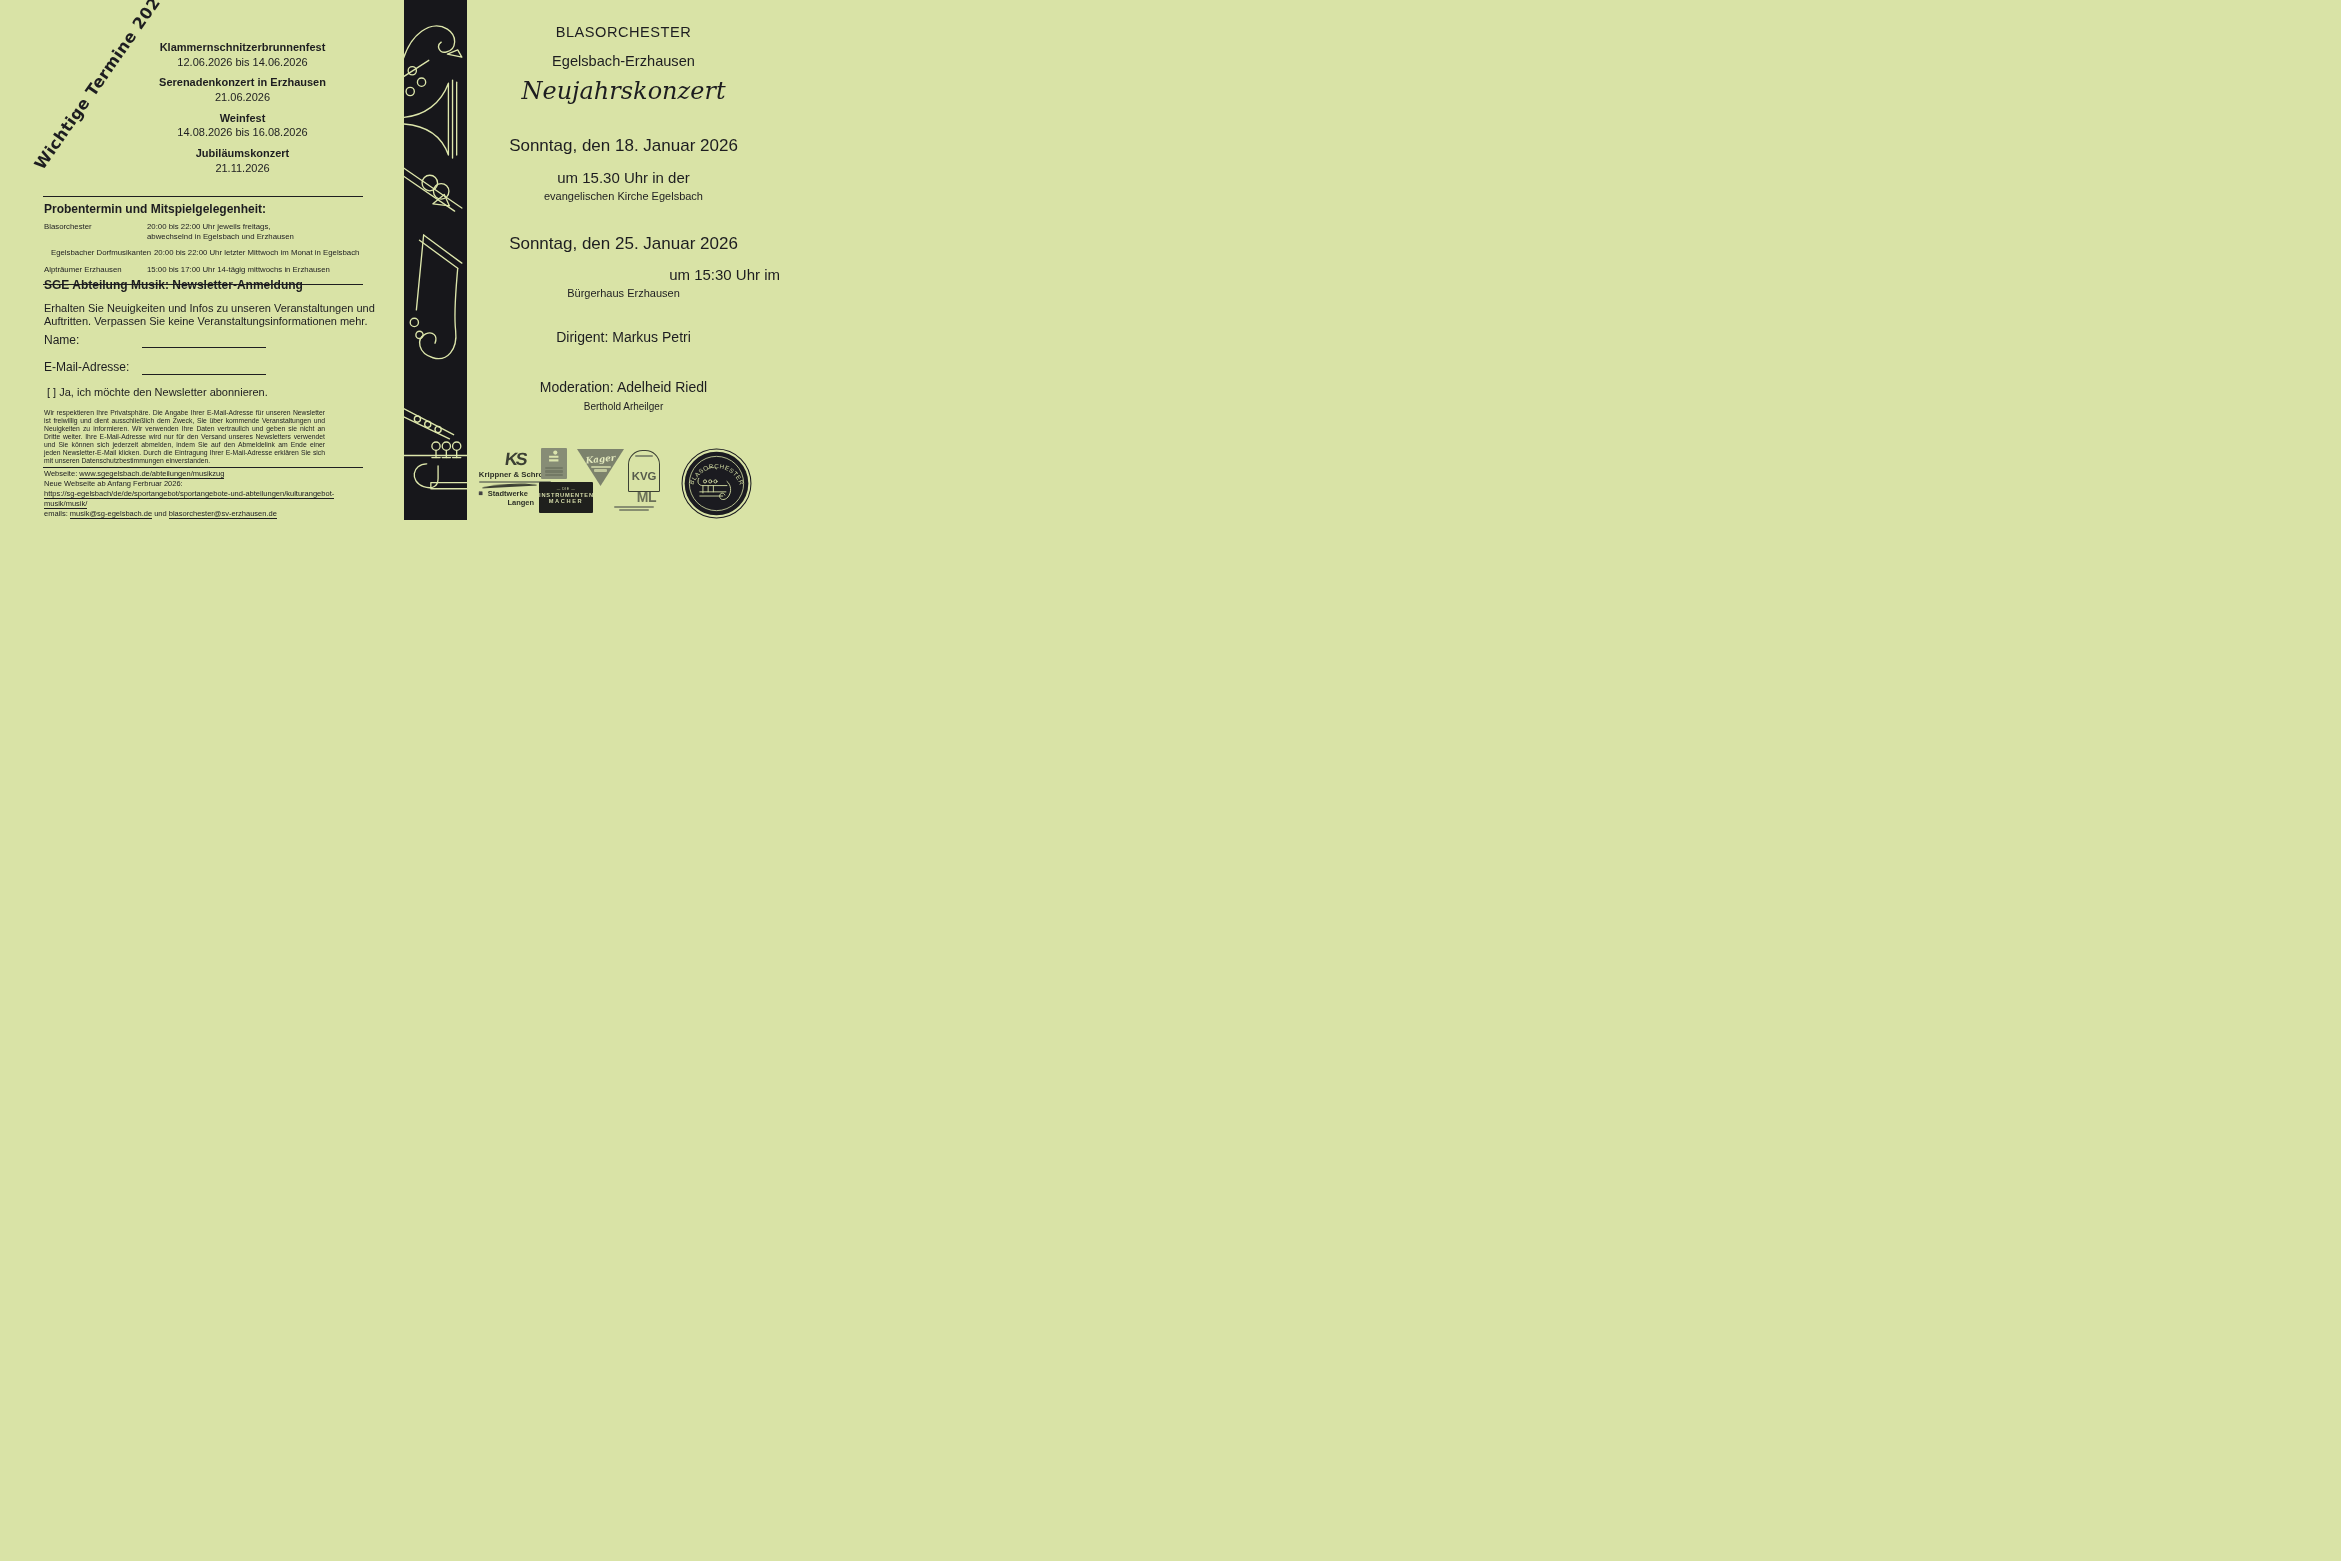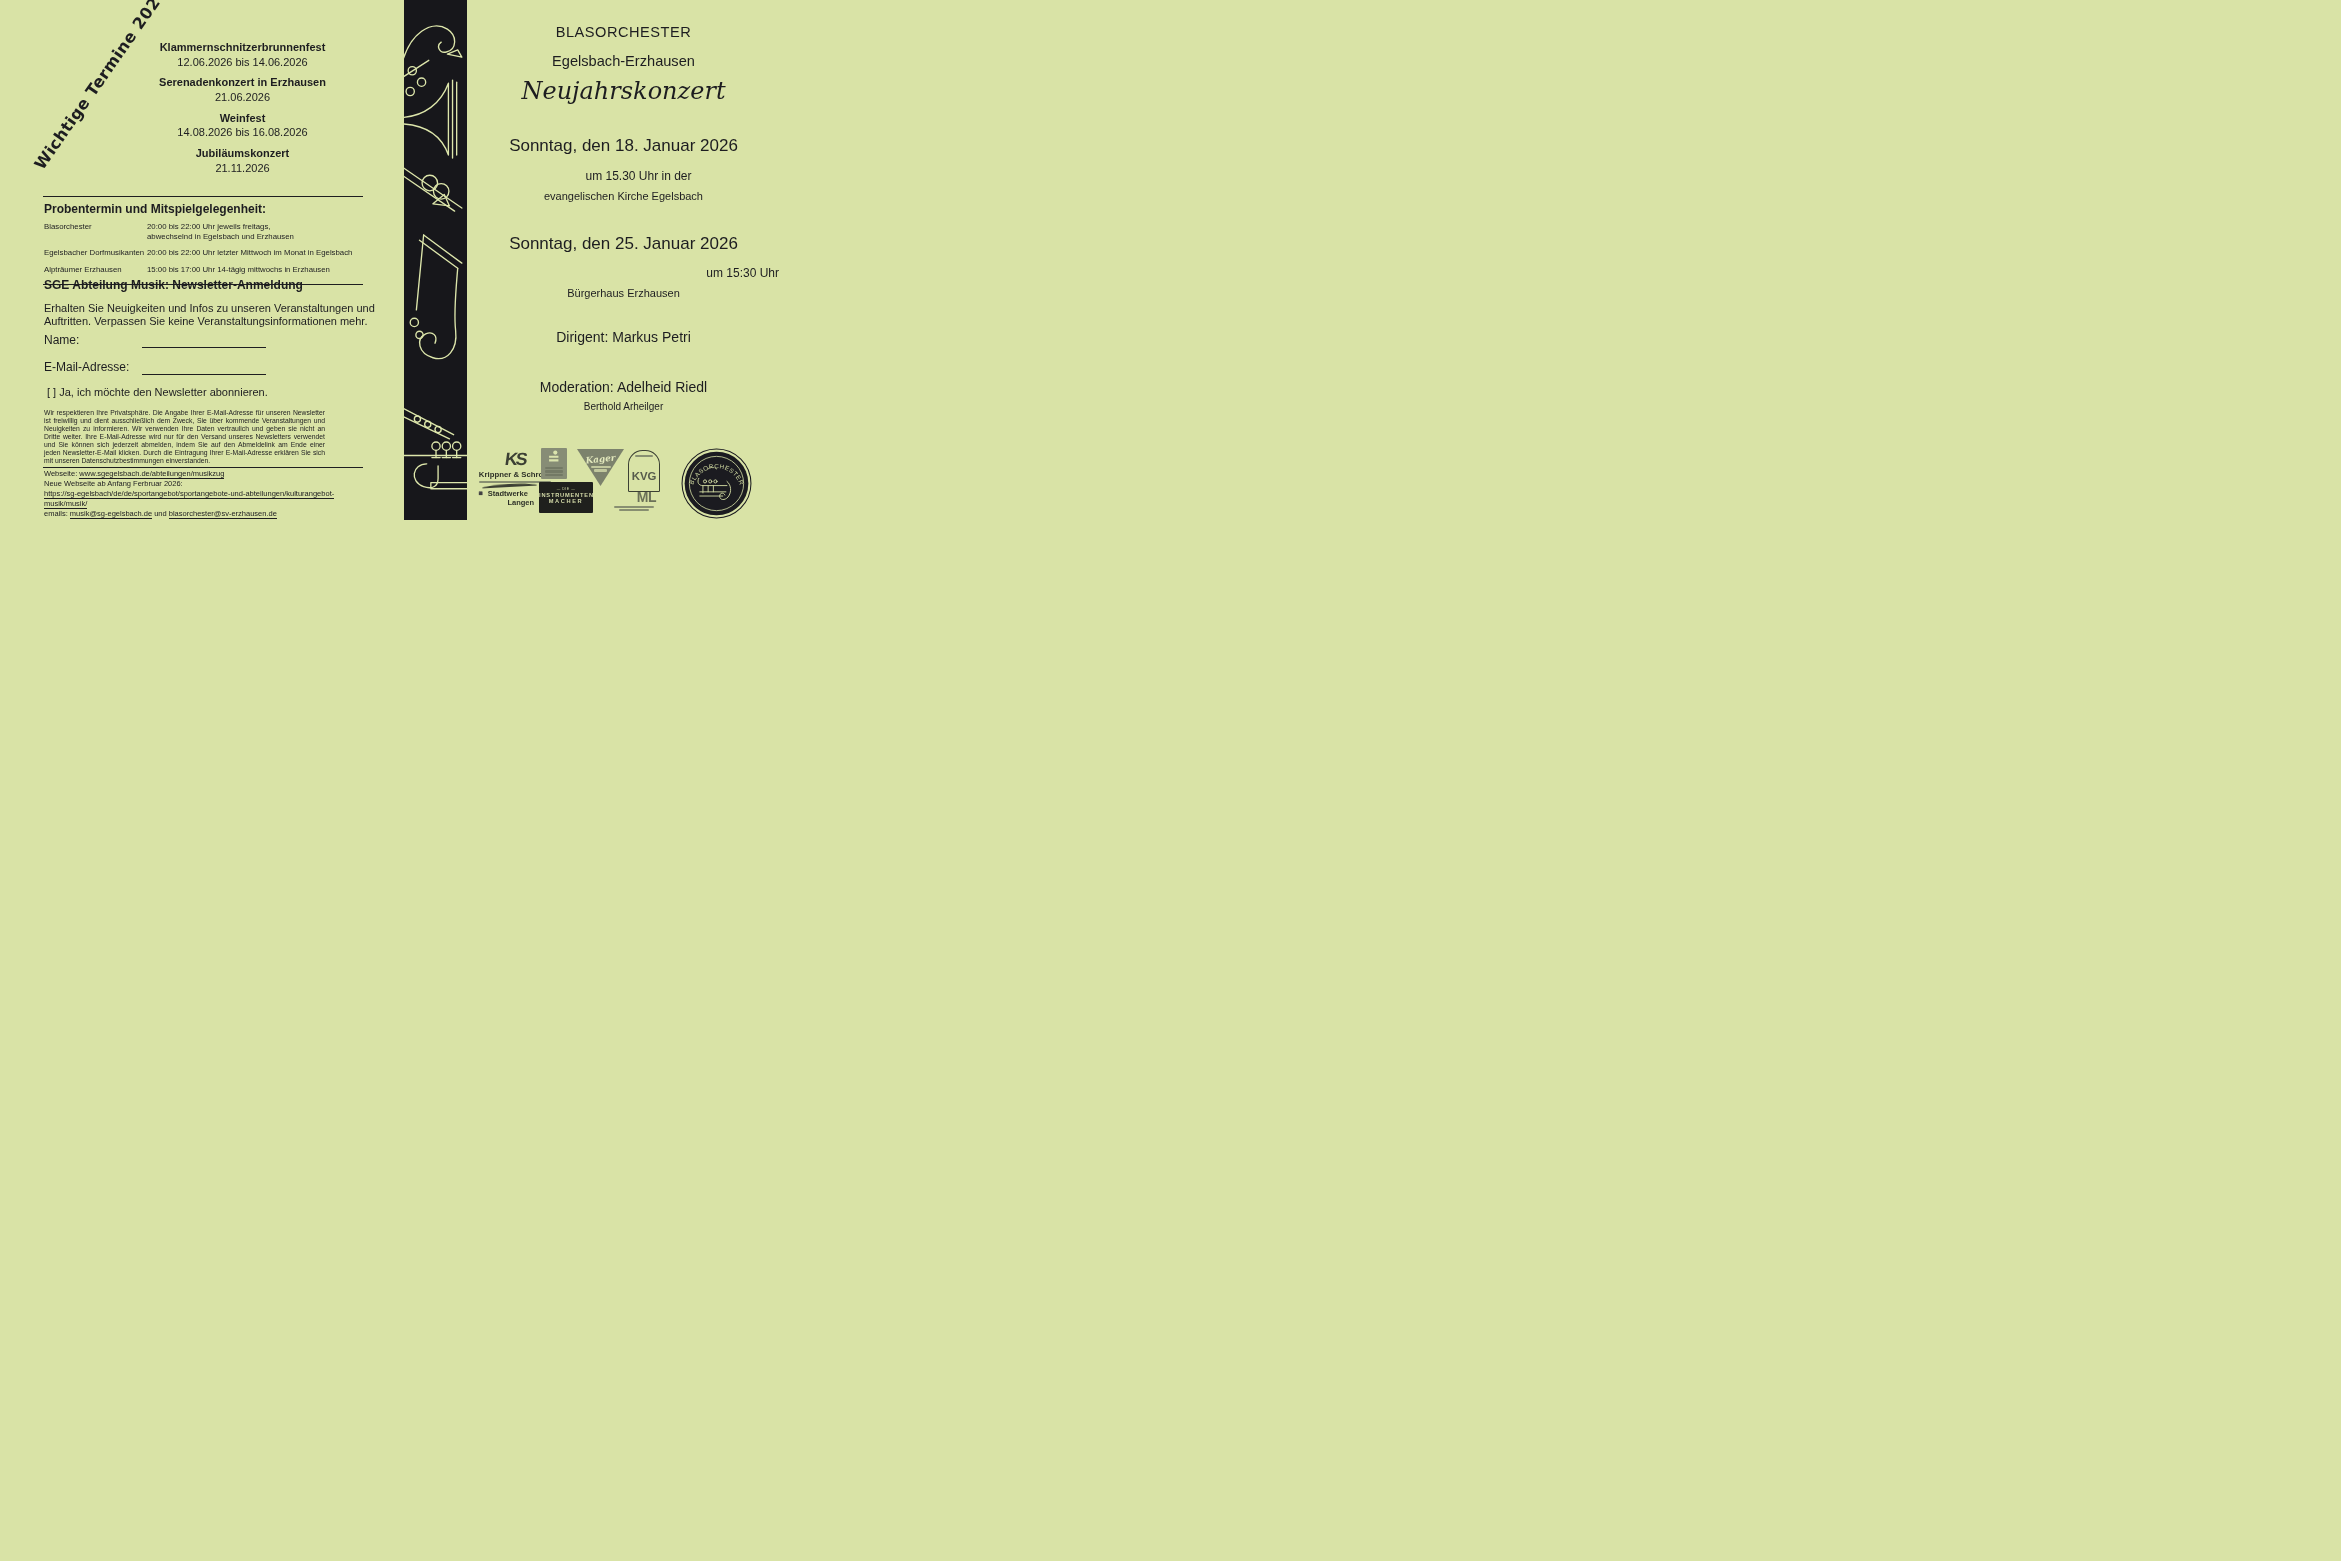--- a/index.html
+++ b/index.html
@@ -21,21 +21,21 @@
   #events{position:absolute;left:107px;top:40px;width:271px;text-align:center;}
   .event{margin-bottom:6.2px;}
   .event .ev-title{font-weight:bold;font-size:11px;line-height:14.6px;}
   .event .ev-date{font-size:11px;line-height:14.6px;}
   .rule{position:absolute;left:43px;width:320px;height:0;border-top:1.6px solid #1e1e20;}
   #rule1{top:196px;} #rule2{top:284px;} #rule3{top:467px;}
   #proben-heading{position:absolute;left:44px;top:202px;font-size:12px;font-weight:bold;}
   .proben-row{position:absolute;left:44px;width:323px;font-size:7.8px;}
   .proben-row .grp{display:inline-block;width:103px;vertical-align:top;}
   .proben-row .tm{display:inline-block;vertical-align:top;width:213px;line-height:10px;}
-  #prow1{top:222px;} #prow2{top:248px;} #prow3{top:265px;}
+  #prow1{top:222px;} #prow2{top:248px;margin-left:7px;} #prow3{top:265px;}
   #sge-heading{position:absolute;left:44px;top:278px;font-size:12px;font-weight:bold;}
   .intro{position:absolute;left:44px;font-size:11px;line-height:13.5px;}
   #intro1{top:302px;} #intro2{top:315px;}
   .fieldlabel{position:absolute;left:44px;font-size:12px;text-align:right;}
   #name-label{top:333px;} #email-label{top:360px;}
   .fieldline{position:absolute;left:142px;width:124px;border-bottom:1px solid #1e1e20;height:0;}
   #name-line{top:347px;} #email-line{top:374px;}
   #checkbox-line{position:absolute;left:47px;top:386px;font-size:11px;}
   #privacy{position:absolute;left:44px;top:409px;width:281px;font-size:6.8px;line-height:8px;text-align:justify;}
   #footer{position:absolute;left:44px;top:469px;width:320px;font-size:7.5px;line-height:10px;}
@@ -46,21 +46,21 @@
   #strip svg{display:block;width:63px;height:520px;}
   
   #right-page{position:absolute;left:467px;top:0;width:313px;height:520px;text-align:center;}
   #org1{position:absolute;left:0;top:24px;width:100%;font-size:14.6px;letter-spacing:0.5px;}
   #org2{position:absolute;left:0;top:53px;width:100%;font-size:14.6px;}
   #concert-title{
     position:absolute;left:0;top:77px;width:100%;
     font-family:"DejaVu Serif", serif;font-style:italic;font-size:24px;
   }
   .cdate{position:absolute;left:0;width:100%;font-size:17px;}
-  .ctime{position:absolute;left:0;width:100%;font-size:12px;padding-left:15px;}
+  .ctime{position:absolute;left:0;width:100%;font-size:15px;}
   .cvenue{position:absolute;left:0;width:100%;font-size:11px;}
   #c1-date{top:136px;} #c1-time{top:169px;} #c1-venue{top:190px;}
   #c2-date{top:234px;} #c2-time{top:266px;text-align:right;} #c2-venue{top:287px;}
   #dirigent{position:absolute;left:0;top:329px;width:100%;font-size:14px;}
   #mod1{position:absolute;left:0;top:379px;width:100%;font-size:14px;}
   #mod2{position:absolute;left:0;top:401px;width:100%;font-size:10px;}
   
   .fuzz{background:#6d7360;filter:blur(0.5px);opacity:.75;height:2.6px;border-radius:1px;}
   #sp-krippner{position:absolute;left:8.8px;top:449px;width:78px;text-align:center;color:#33362b;}
   #sp-krippner .ksmark{font-size:17.7px;font-weight:bold;letter-spacing:-2.1px;transform:skewX(-8deg);display:inline-block;color:#3c4034;}

